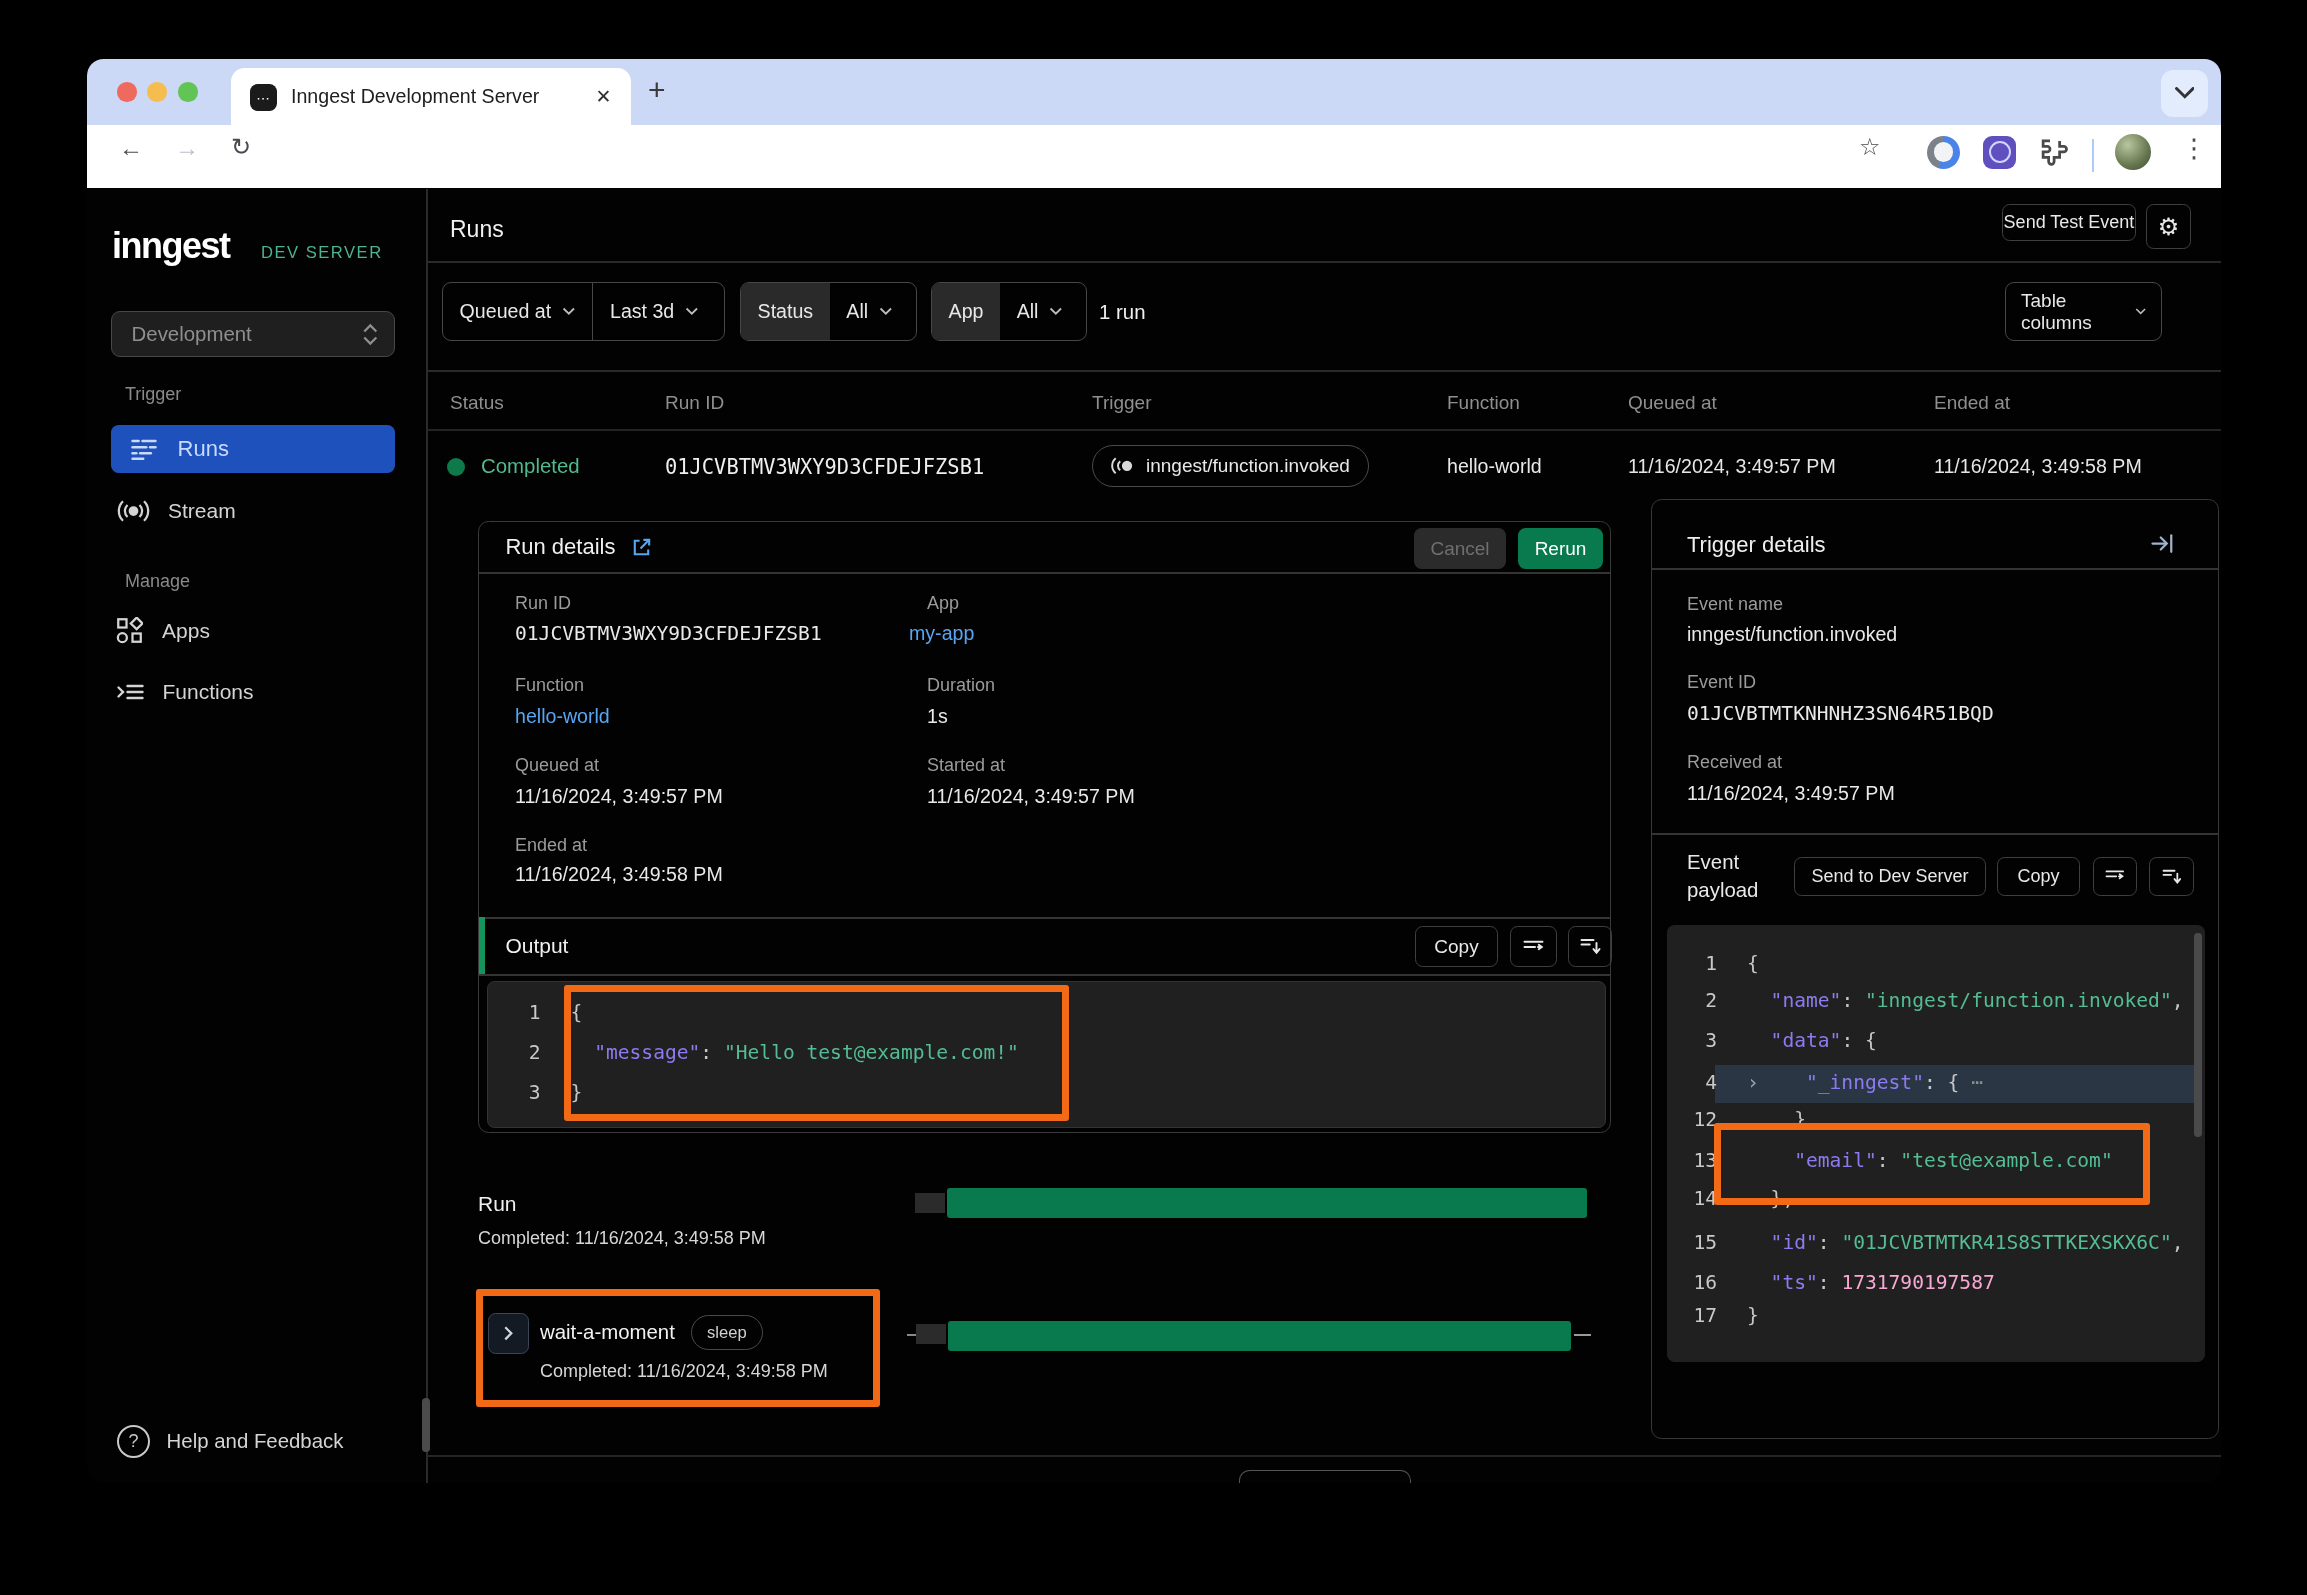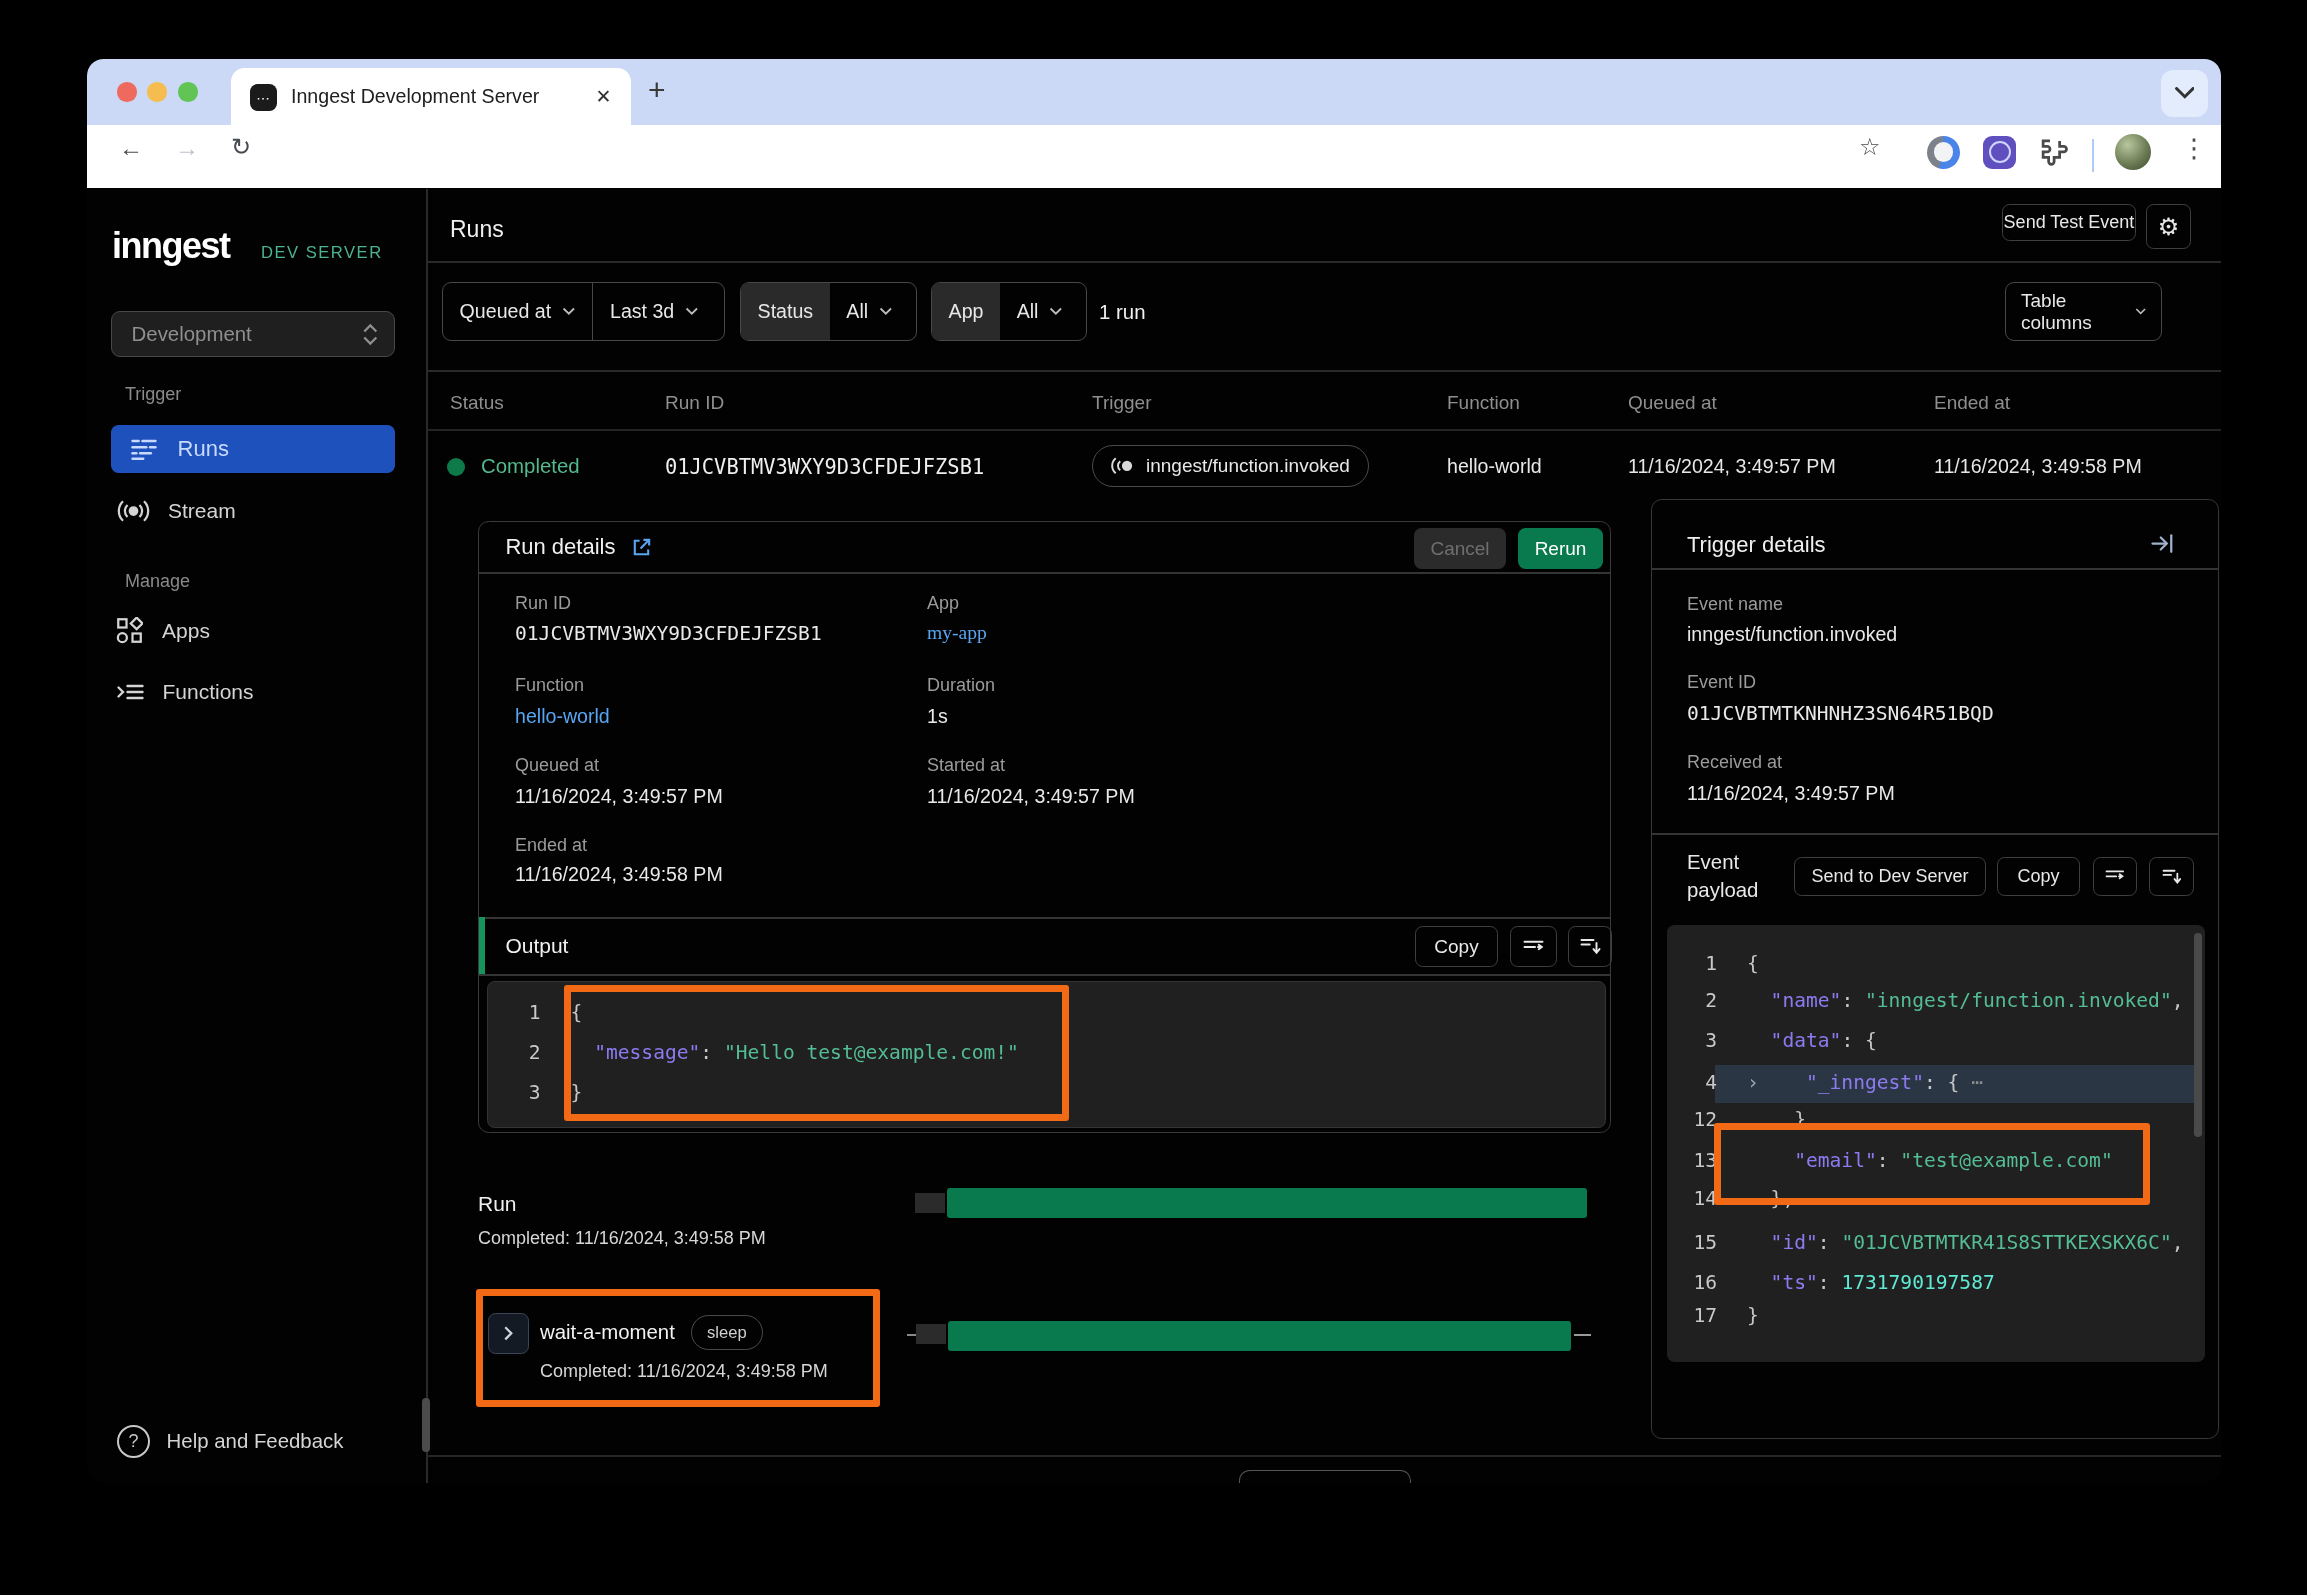--- a/index.html
+++ b/index.html
@@ -24,21 +24,21 @@
   .card{position:absolute;left:391px;top:332px;width:1133px;height:612px;border:1.5px solid #3a3a3a;border-radius:10.6px;box-sizing:border-box;}
   .flabel{position:absolute;font-size:18px;color:#9b9b9b;}
   .fvalue{position:absolute;font-size:19.6px;color:#e9e9e9;}
   .mono{font-family:"DejaVu Sans Mono",monospace;}
   .blue{color:#58a6f2;}
   .codeblock{position:absolute;background:#202020;border:0.8px solid #343434;border-radius:7.6px;}
   .cl{position:absolute;white-space:pre;font-family:"DejaVu Sans Mono",monospace;font-size:19.6px;line-height:26px;}
   .ln{color:#c9c9c9;display:inline-block;width:35px;text-align:right;margin-right:30px;}
   .k{color:#8c7bf0;}
   .s{color:#54bd95;}
-  .nm{color:#5eead4;}
+  .nm{color:#f9a8d4;}
   .p{color:#c7c7c7;}
   .obox{position:absolute;border:7.6px solid #f26a15;border-radius:3px;}
   .greenbar{position:absolute;height:30px;background:#087a4e;border-radius:3px;}
   .panel{position:absolute;left:1564px;top:310px;width:568px;height:940px;border:1.5px solid #383838;border-radius:10.6px;box-sizing:border-box;}
   svg{display:block;}
 </style>
 </head>
 <body>
 
 <div class="window">
@@ -280,21 +280,21 @@
           <span>Cancel</span>
         </div>
       <div class="btn abs" style="left:1039px;top:6px;width:85px;height:41px;background:#087a4e;border:none;color:#fff;">
           <span>Rerun</span>
         </div>
       <div class="divh" style="left:0;top:50px;width:100%;background:#343434;"></div>
 
       <div class="flabel" style="left:36px;top:71px;">Run ID</div>
       <div class="fvalue mono" style="left:36px;top:100px;">01JCVBTMV3WXY9D3CFDEJFZSB1</div>
       <div class="flabel" style="left:448px;top:71px;">App</div>
-      <div class="fvalue blue" style="left:448px;top:100px;font-family:Liberation Serif, serif;">my-app</div>
+      <div class="fvalue blue" style="left:430px;top:100px;">my-app</div>
 
       <div class="flabel" style="left:36px;top:153px;">Function</div>
       <div class="fvalue blue" style="left:36px;top:183px;">hello-world</div>
       <div class="flabel" style="left:448px;top:153px;">Duration</div>
       <div class="fvalue" style="left:448px;top:183px;">1s</div>
 
       <div class="flabel" style="left:36px;top:233px;">Queued at</div>
       <div class="fvalue" style="left:36px;top:263px;">11/16/2024, 3:49:57 PM</div>
       <div class="flabel" style="left:448px;top:233px;">Started at</div>
       <div class="fvalue" style="left:448px;top:263px;">11/16/2024, 3:49:57 PM</div>

